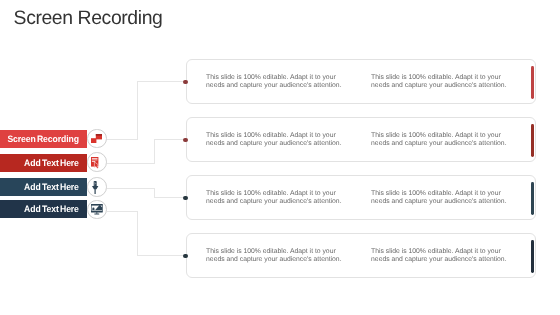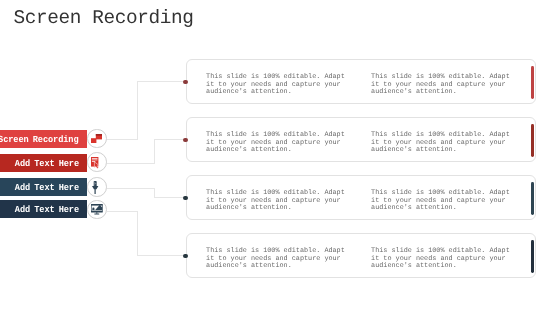--- a/index.html
+++ b/index.html
@@ -1,18 +1,18 @@
 <!DOCTYPE html>
 <html><head>
 <meta charset="utf-8">
 <style>
   html,body{margin:0;padding:0;}
   body{width:560px;height:315px;background:#ffffff;overflow:hidden;
        font-family:"Liberation Sans",sans-serif;-webkit-font-smoothing:antialiased;text-rendering:geometricPrecision;}
-  #slide{position:relative;width:560px;height:291px;background:#fff;overflow:hidden;font-family:Liberation Mono, monospace;}
+  #slide{position:relative;width:560px;height:291px;background:#fff;overflow:hidden;}
 
   .title{position:absolute;left:13.6px;top:6.5px;font-size:19.4px;color:#333333;
          letter-spacing:-0.4px;font-weight:400;white-space:nowrap;}
 
   
   .lbar{position:absolute;left:-8px;width:95px;height:18px;display:flex;align-items:center;
         justify-content:flex-end;padding-right:8px;box-sizing:border-box;
         color:#fff;font-size:9.3px;font-weight:700;letter-spacing:-0.1px;
         word-spacing:-1.1px;white-space:nowrap;}
   .lbar span{display:inline-block;transform:scaleX(0.93);transform-origin:100% 50%;}

